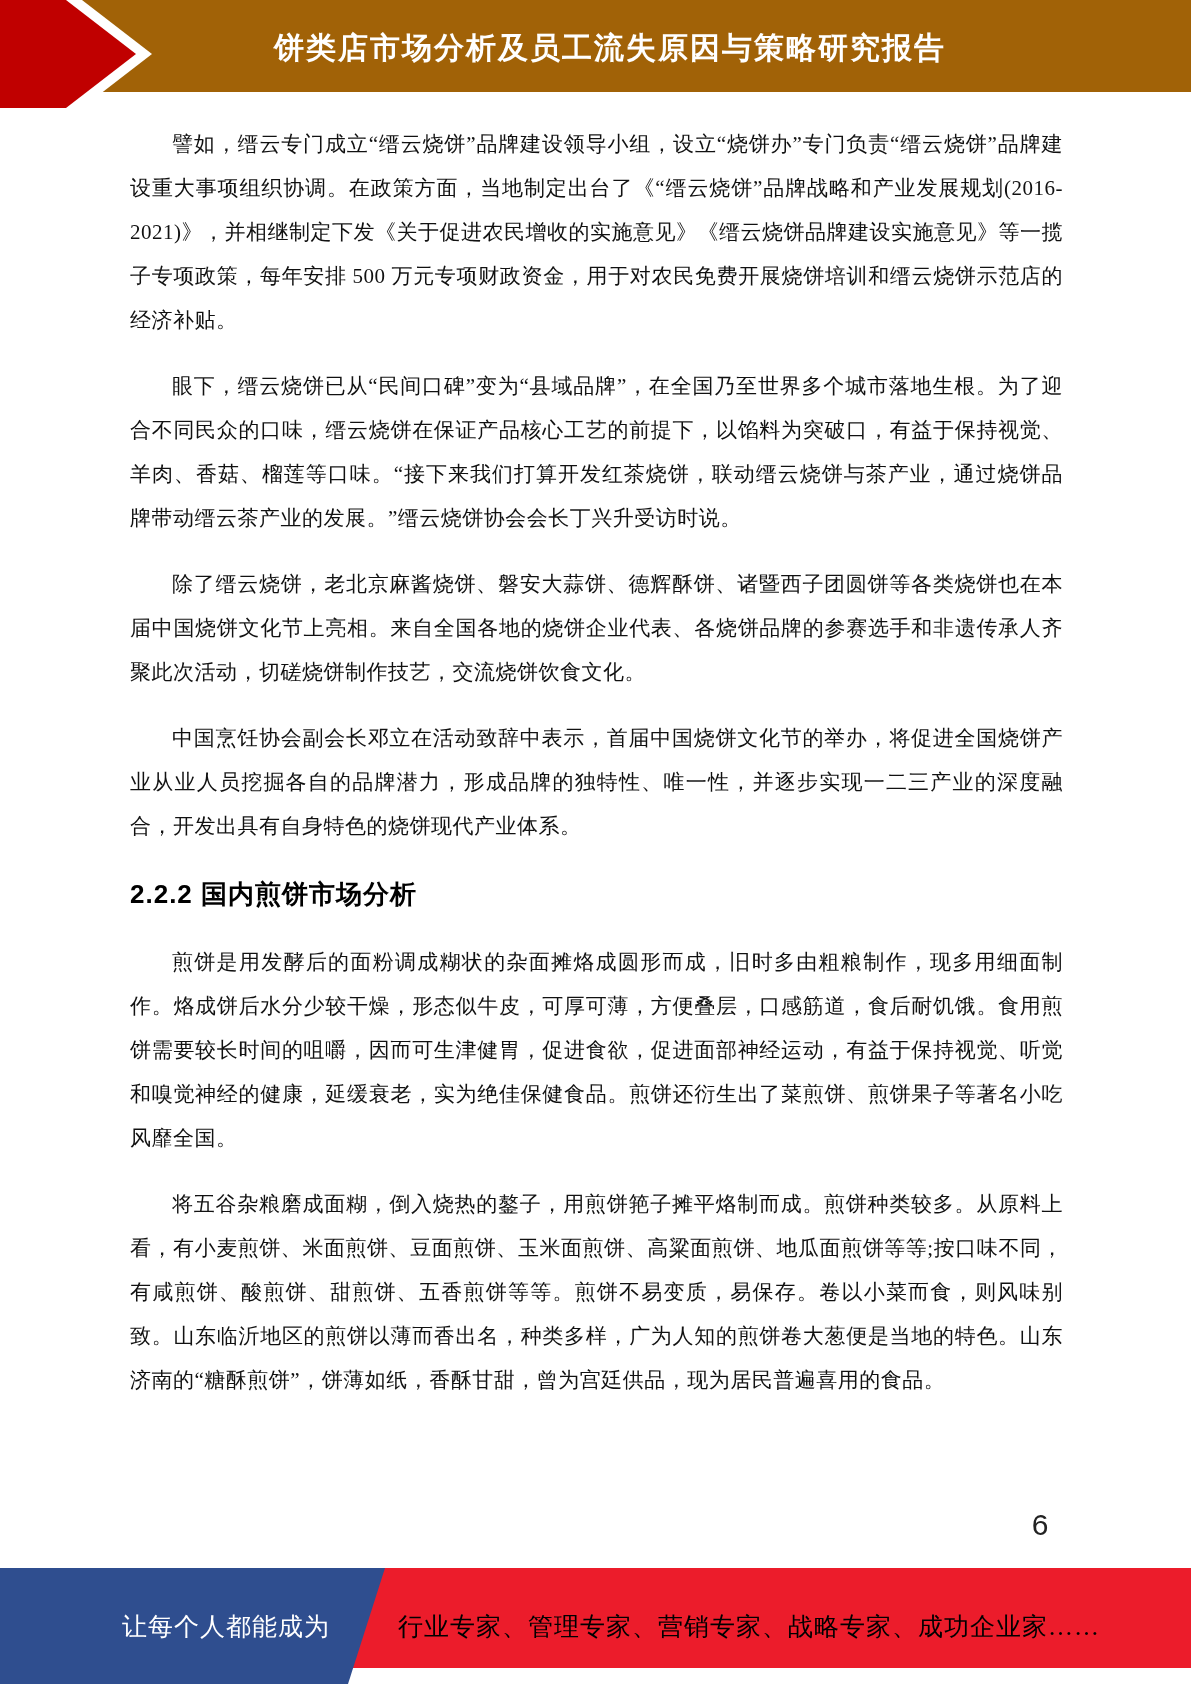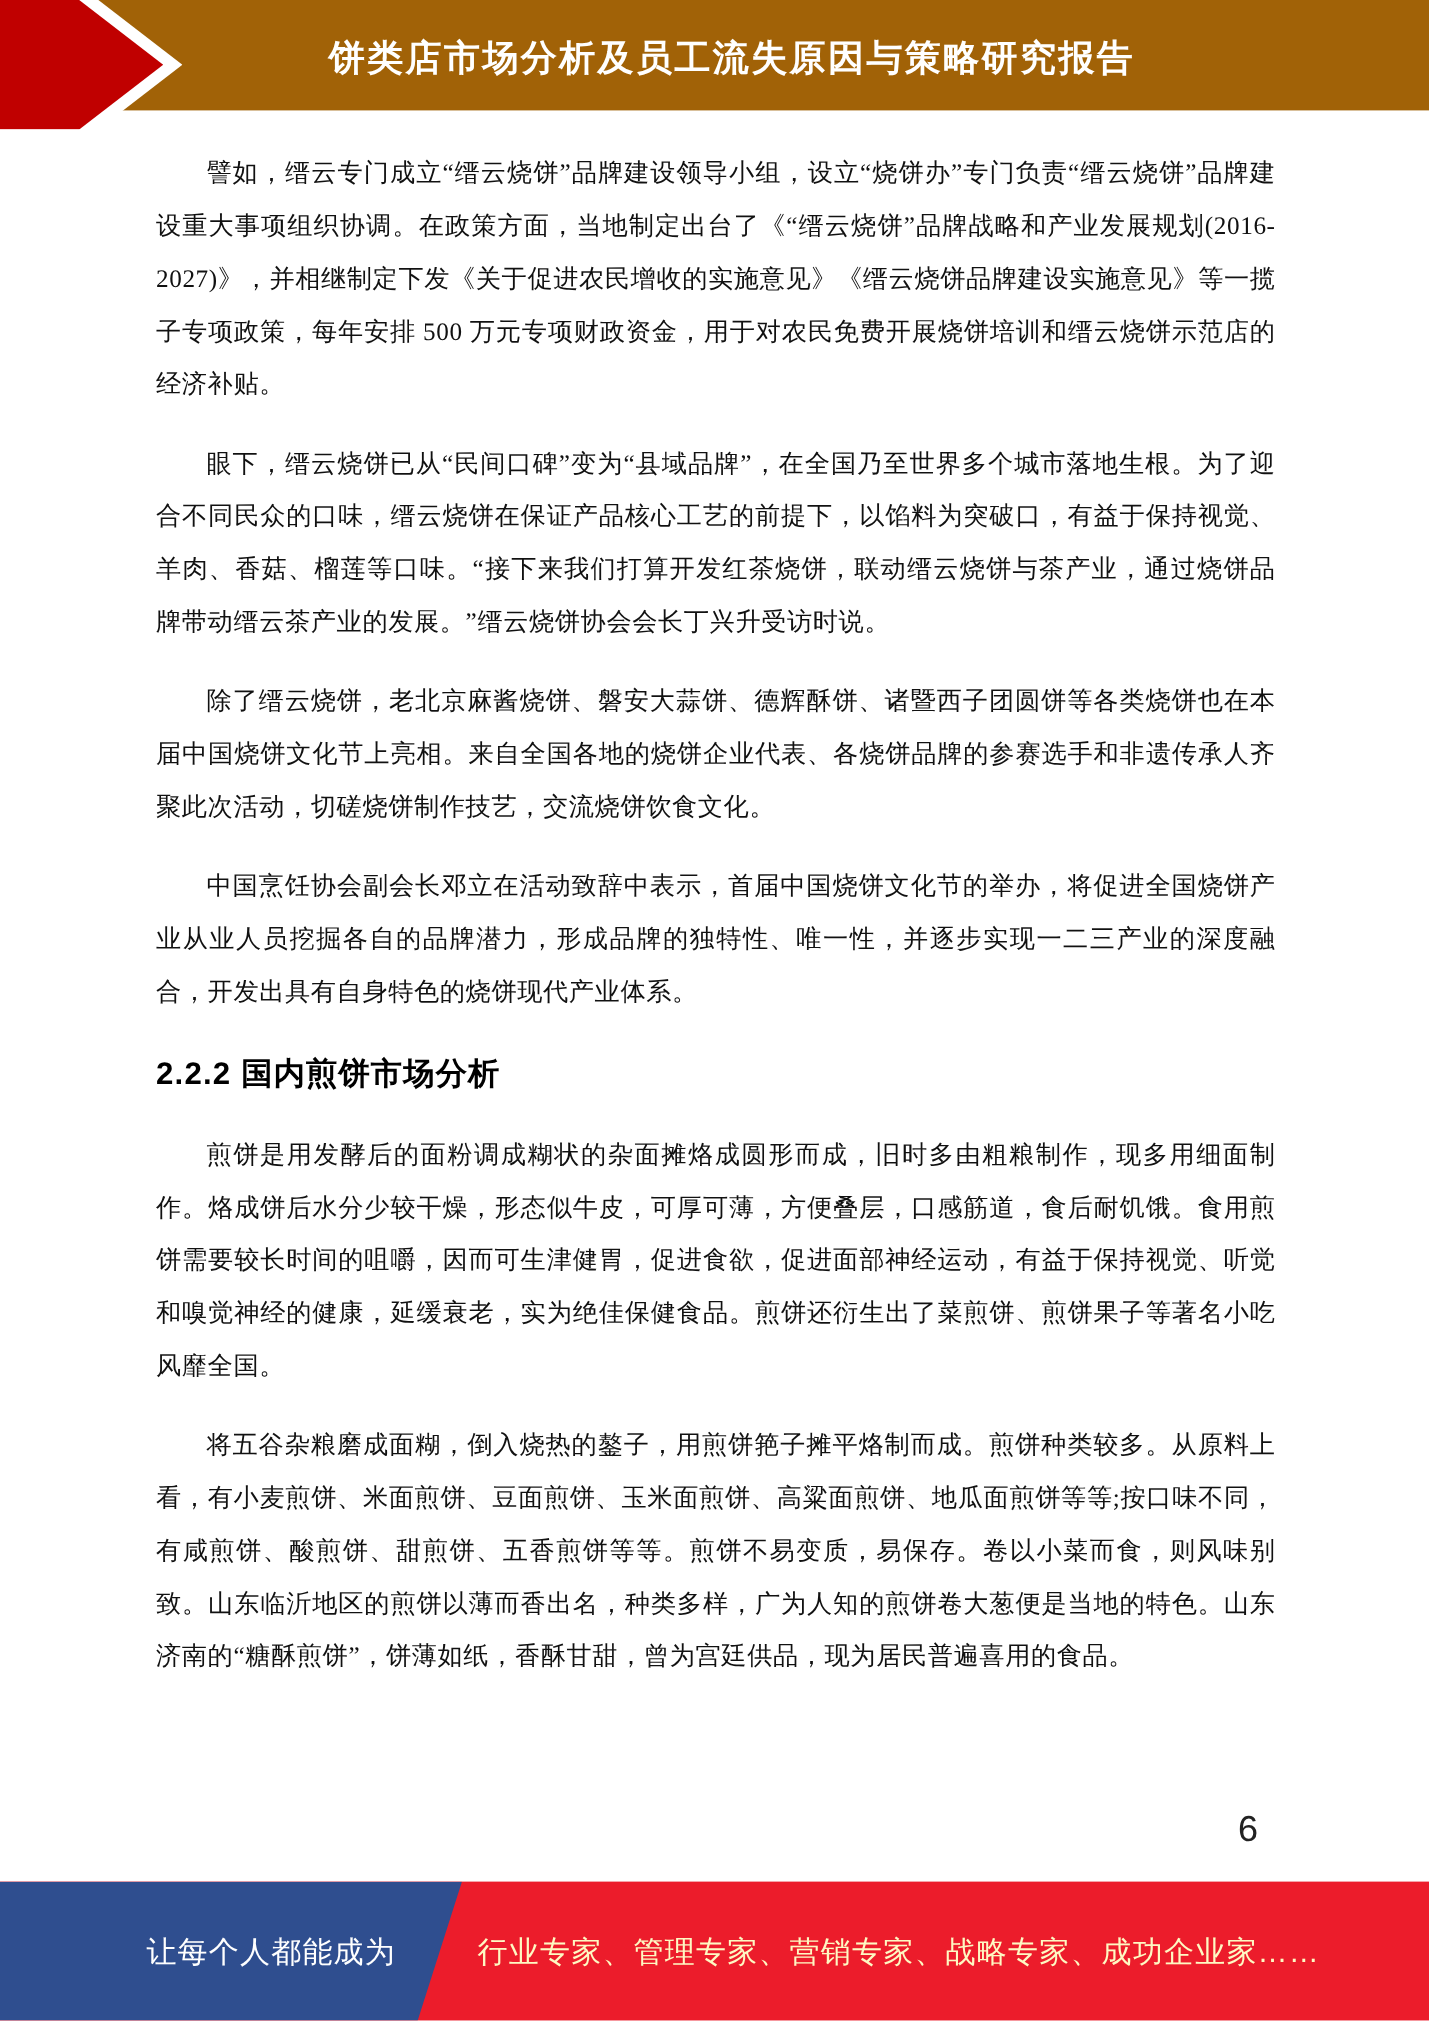--- a/index.html
+++ b/index.html
@@ -71,21 +71,21 @@
     width:44px;
     text-align:center;
     font-family:"Liberation Sans","DejaVu Sans",sans-serif;
     font-size:30px;
     color:#222222;
   }
 
   
   .footer {
     position:absolute; left:0; top:1568px;
-    width:1191px; height:116px;
+    width:1191px; height:100px;
     background:#ec1c2b;
   }
   .footer-blue {
     position:absolute; left:0; top:0;
     width:400px; height:116px;
     background:#2f4e8f;
     clip-path:polygon(0 0, 385px 0, 348px 116px, 0 116px);
   }
   .footer-left-text {
     position:absolute; left:0; top:0;
@@ -94,40 +94,40 @@
     color:#ffffff;
     font-family:"Liberation Sans","DejaVu Sans",sans-serif;
     font-size:25px;
     letter-spacing:1px;
     white-space:nowrap;
   }
   .footer-right-text {
     position:absolute; left:398px; top:0;
     height:116px;
     display:flex; align-items:center;
-    color:#fef9c3;
-    font-family:Liberation Sans, sans-serif;
+    color:#000000;
+    font-family:Liberation Serif, serif;
     font-size:25px;
     letter-spacing:1px;
     white-space:nowrap;
   }
 </style>
 </head>
 <body>
 
 <div class="page">
 
   <div class="banner">
     <div class="arrow-white"></div>
     <div class="arrow-red"></div>
     <div class="banner-title">饼类店市场分析及员工流失原因与策略研究报告</div>
   </div>
 
   <div class="content">
-    <p>譬如，缙云专门成立“缙云烧饼”品牌建设领导小组，设立“烧饼办”专门负责“缙云烧饼”品牌建设重大事项组织协调。在政策方面，当地制定出台了《“缙云烧饼”品牌战略和产业发展规划(2016-2027)》，并相继制定下发《关于促进农民增收的实施意见》《缙云烧饼品牌建设实施意见》等一揽子专项政策，每年安排 500 万元专项财政资金，用于对农民免费开展烧饼培训和缙云烧饼示范店的经济补贴。</p>
+    <p>譬如，缙云专门成立“缙云烧饼”品牌建设领导小组，设立“烧饼办”专门负责“缙云烧饼”品牌建设重大事项组织协调。在政策方面，当地制定出台了《“缙云烧饼”品牌战略和产业发展规划(2016-2021)》，并相继制定下发《关于促进农民增收的实施意见》《缙云烧饼品牌建设实施意见》等一揽子专项政策，每年安排 500 万元专项财政资金，用于对农民免费开展烧饼培训和缙云烧饼示范店的经济补贴。</p>
     <p>眼下，缙云烧饼已从“民间口碑”变为“县域品牌”，在全国乃至世界多个城市落地生根。为了迎合不同民众的口味，缙云烧饼在保证产品核心工艺的前提下，以馅料为突破口，有益于保持视觉、羊肉、香菇、榴莲等口味。“接下来我们打算开发红茶烧饼，联动缙云烧饼与茶产业，通过烧饼品牌带动缙云茶产业的发展。”缙云烧饼协会会长丁兴升受访时说。</p>
     <p>除了缙云烧饼，老北京麻酱烧饼、磐安大蒜饼、德辉酥饼、诸暨西子团圆饼等各类烧饼也在本届中国烧饼文化节上亮相。来自全国各地的烧饼企业代表、各烧饼品牌的参赛选手和非遗传承人齐聚此次活动，切磋烧饼制作技艺，交流烧饼饮食文化。</p>
     <p>中国烹饪协会副会长邓立在活动致辞中表示，首届中国烧饼文化节的举办，将促进全国烧饼产业从业人员挖掘各自的品牌潜力，形成品牌的独特性、唯一性，并逐步实现一二三产业的深度融合，开发出具有自身特色的烧饼现代产业体系。</p>
     <div class="section-heading">2.2.2 国内煎饼市场分析</div>
     <p>煎饼是用发酵后的面粉调成糊状的杂面摊烙成圆形而成，旧时多由粗粮制作，现多用细面制作。烙成饼后水分少较干燥，形态似牛皮，可厚可薄，方便叠层，口感筋道，食后耐饥饿。食用煎饼需要较长时间的咀嚼，因而可生津健胃，促进食欲，促进面部神经运动，有益于保持视觉、听觉和嗅觉神经的健康，延缓衰老，实为绝佳保健食品。煎饼还衍生出了菜煎饼、煎饼果子等著名小吃风靡全国。</p>
     <p>将五谷杂粮磨成面糊，倒入烧热的鏊子，用煎饼筢子摊平烙制而成。煎饼种类较多。从原料上看，有小麦煎饼、米面煎饼、豆面煎饼、玉米面煎饼、高粱面煎饼、地瓜面煎饼等等;按口味不同，有咸煎饼、酸煎饼、甜煎饼、五香煎饼等等。煎饼不易变质，易保存。卷以小菜而食，则风味别致。山东临沂地区的煎饼以薄而香出名，种类多样，广为人知的煎饼卷大葱便是当地的特色。山东济南的“糖酥煎饼”，饼薄如纸，香酥甘甜，曾为宫廷供品，现为居民普遍喜用的食品。</p>
   </div>
 
   <div class="page-number">6</div>
 

